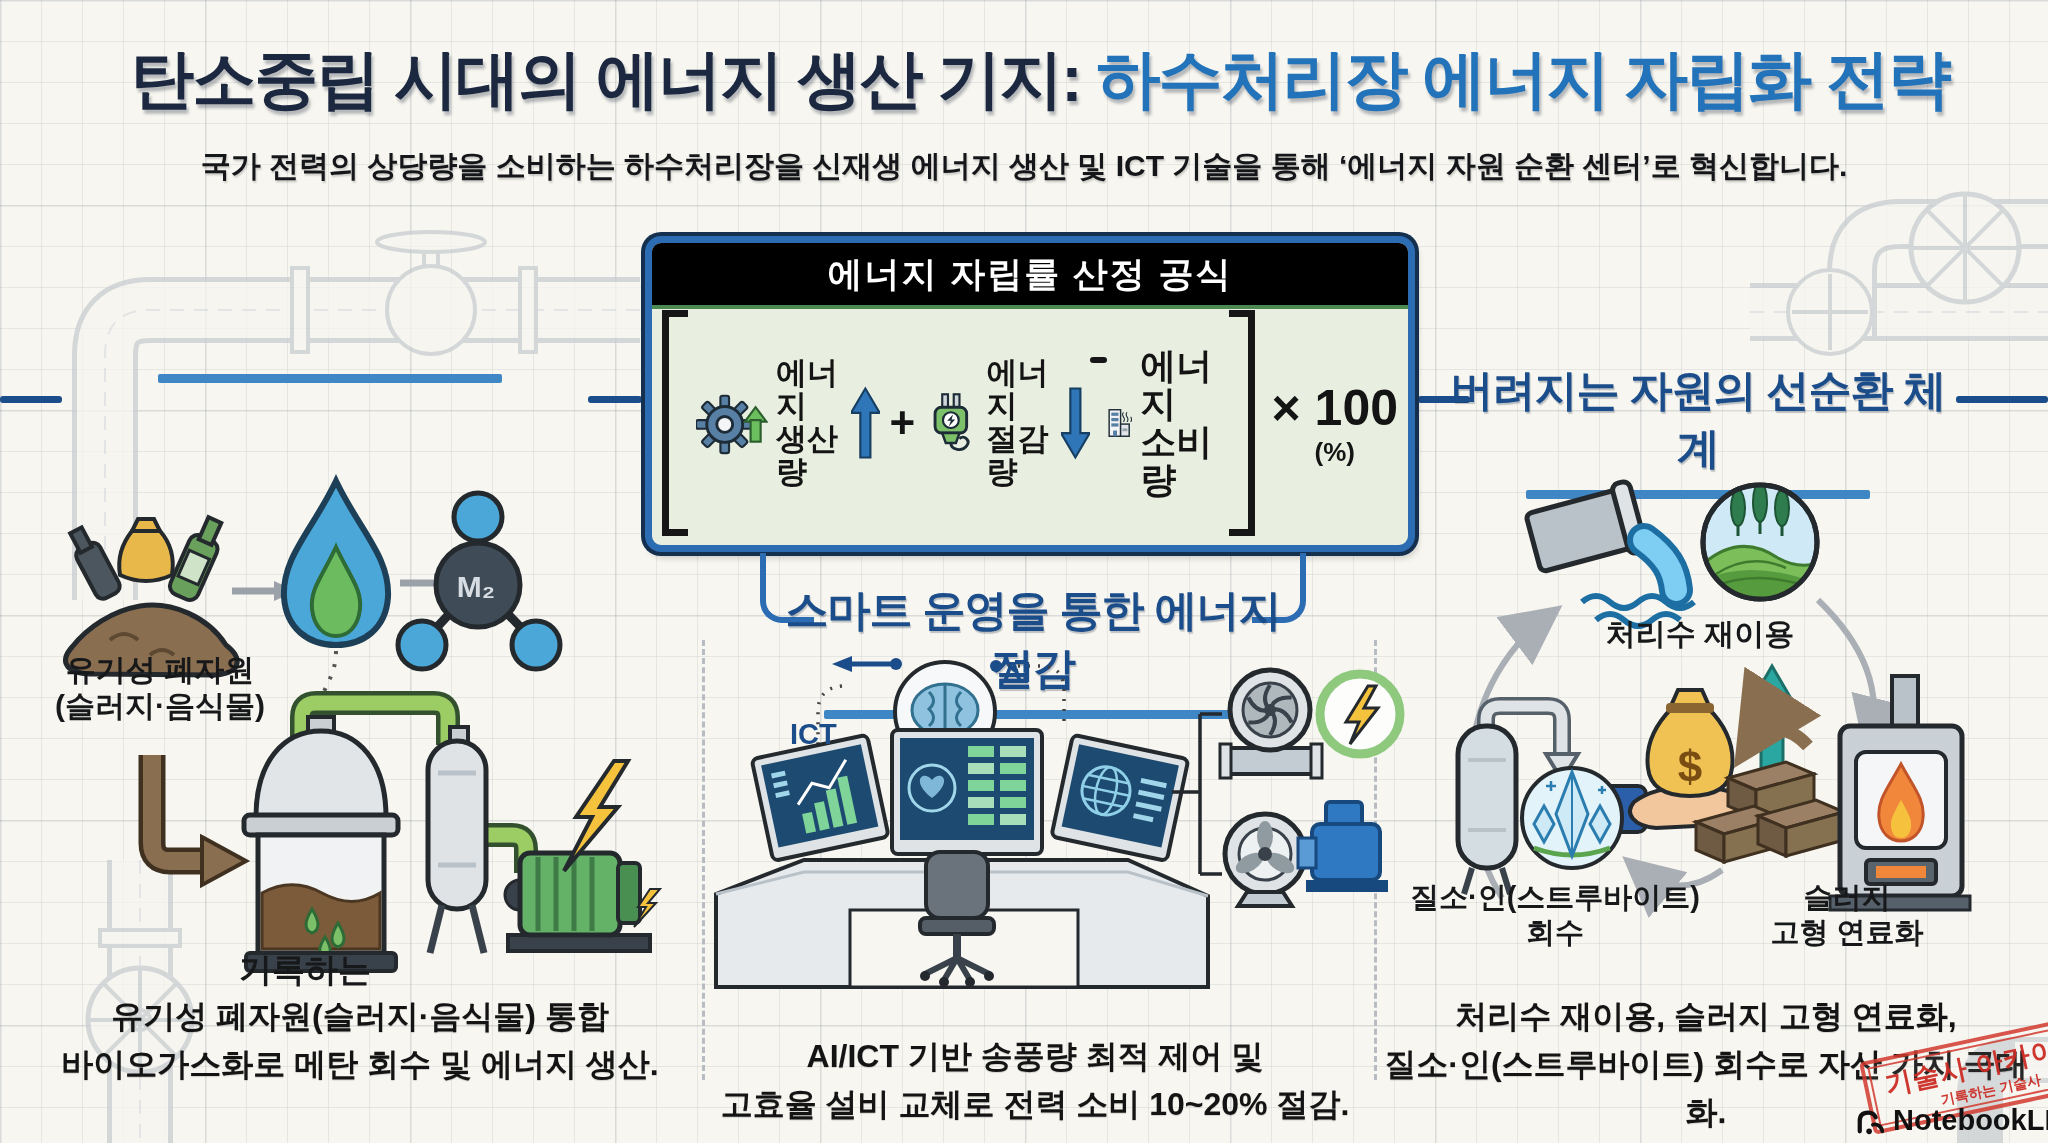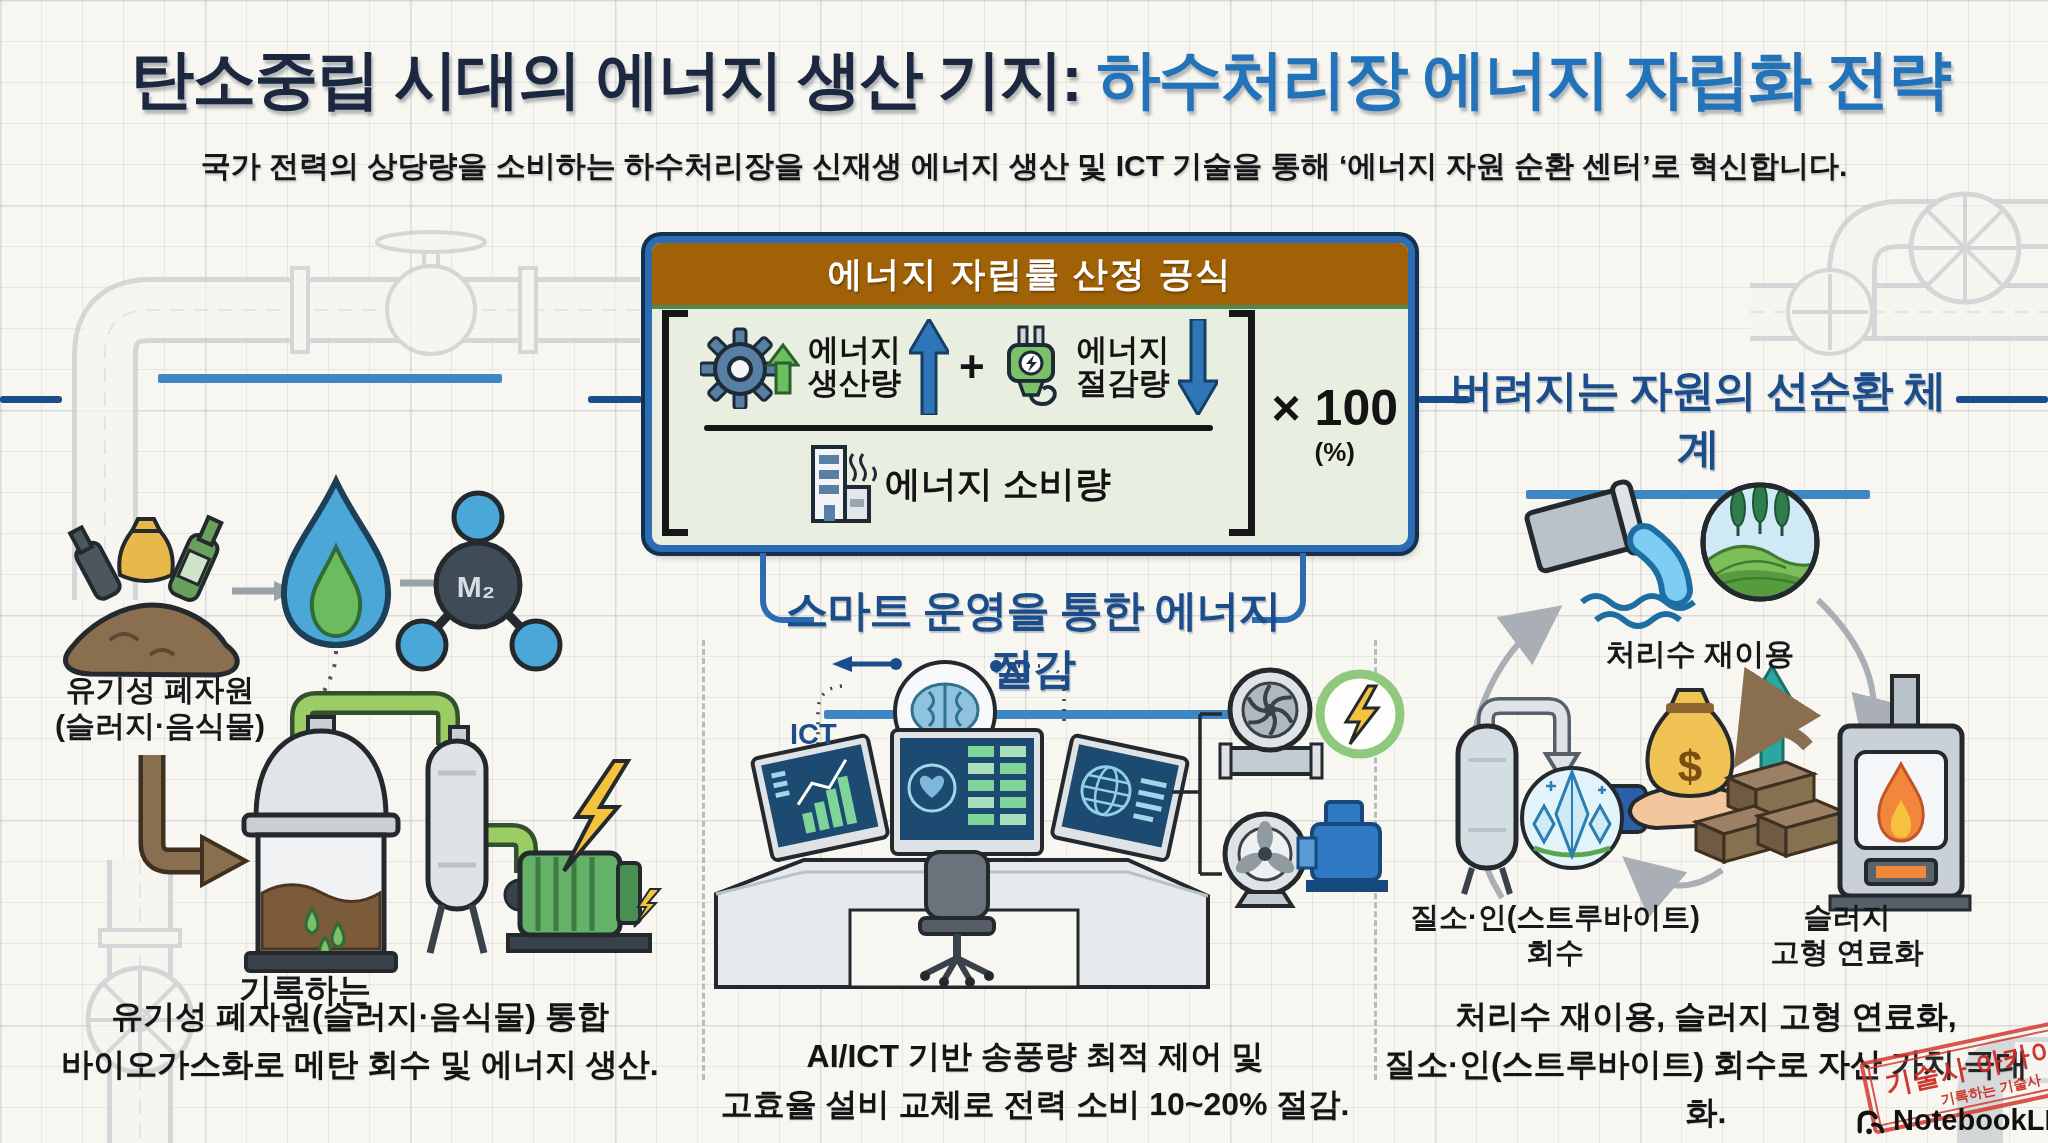--- a/index.html
+++ b/index.html
@@ -24,42 +24,42 @@
     color:#15161a;text-shadow:1px 2px 2px rgba(0,0,0,.18);}
   
   .heading{text-align:center;color:#1c4d8b;font-size:43px;font-weight:900;letter-spacing:-1px;
     text-shadow:1px 2px 1px rgba(10,30,60,.25);}
   .heading .bar{margin:12px auto 0;height:9px;background:#3f86c5;border-radius:2px;}
   .hdash{height:7px;background:#1c4d8b;border-radius:3px;}
   
   .formula-box{left:645px;top:236px;width:770px;height:316px;background:#e9efe0;
     border:7px solid #2b6cb3;border-radius:16px;box-shadow:0 0 0 4px #14304e,3px 6px 6px rgba(0,0,0,.18);
     overflow:hidden;box-sizing:border-box;}
-  .fb-header{height:62px;background:#a16207;border-bottom:4px solid #4c8a52;display:flex;
+  .fb-header{height:62px;background:#000000;border-bottom:4px solid #4c8a52;display:flex;
     align-items:center;justify-content:center;color:#fff;font-size:35px;font-weight:900;
     letter-spacing:2px;text-shadow:1px 2px 2px rgba(0,0,0,.3);}
   .fb-body{display:flex;align-items:center;justify-content:center;gap:8px;height:228px;padding:0 10px;}
   .bracket{width:20px;height:212px;border:0 solid #161616;}
   .bracket.l{border-left-width:7px;border-top-width:7px;border-bottom-width:7px;}
   .bracket.r{border-right-width:7px;border-top-width:7px;border-bottom-width:7px;}
-  .fraction{display:flex;flex-direction:column;align-items:center;width:545px;}
+  .fraction{display:flex;flex-direction:row;width:545px;}
   .frow{display:flex;align-items:center;justify-content:center;gap:8px;}
   .flabel{font-size:31px;font-weight:900;color:#141414;line-height:1.06;white-space:pre-line;}
   .fplus{font-size:44px;font-weight:900;color:#141414;margin:0 2px;}
   .fdivider{width:97%;height:6px;background:#161616;margin:10px 0;border-radius:3px;}
   .fmult{display:flex;flex-direction:column;align-items:center;margin-left:8px;}
   .fmult .x100{font-size:50px;font-weight:900;color:#141414;white-space:nowrap;}
   .fmult .pct{font-size:26px;font-weight:800;color:#141414;}
   .connector{width:48px;height:64px;border-bottom:6px solid #2b6cb3;}
   .connector.cl{border-left:6px solid #2b6cb3;border-bottom-left-radius:22px;}
   .connector.cr{border-right:6px solid #2b6cb3;border-bottom-right-radius:22px;}
   .vdash{border-left:3px dashed #b6bcc2;}
   
   .ill-label{text-align:center;font-size:30px;font-weight:800;color:#17181a;
-    white-space:pre-line;line-height:1.2;margin-top:20px;}
+    white-space:pre-line;line-height:1.2;}
   .caption{text-align:center;font-size:32px;font-weight:800;color:#141414;
     white-space:pre-line;line-height:1.5;text-shadow:0 1px 1px rgba(0,0,0,.15);}
   .mini-label{font-size:29px;font-weight:900;color:#1c4d8b;}
   .reduction{display:flex;align-items:flex-end;gap:8px;color:#1a6cc0;}
   .reduction .val{font-size:76px;font-weight:900;line-height:.92;letter-spacing:-2px;}
   .reduction .unit{font-size:44px;font-weight:900;line-height:1;padding-bottom:3px;}
   
   .stamp{transform:rotate(-12deg);border:4px solid rgba(209,56,45,.85);border-radius:5px;
     padding:3px;background:rgba(255,255,255,.08);}
   .stamp-inner{border:2px solid rgba(209,56,45,.85);border-radius:2px;padding:1px 12px;

